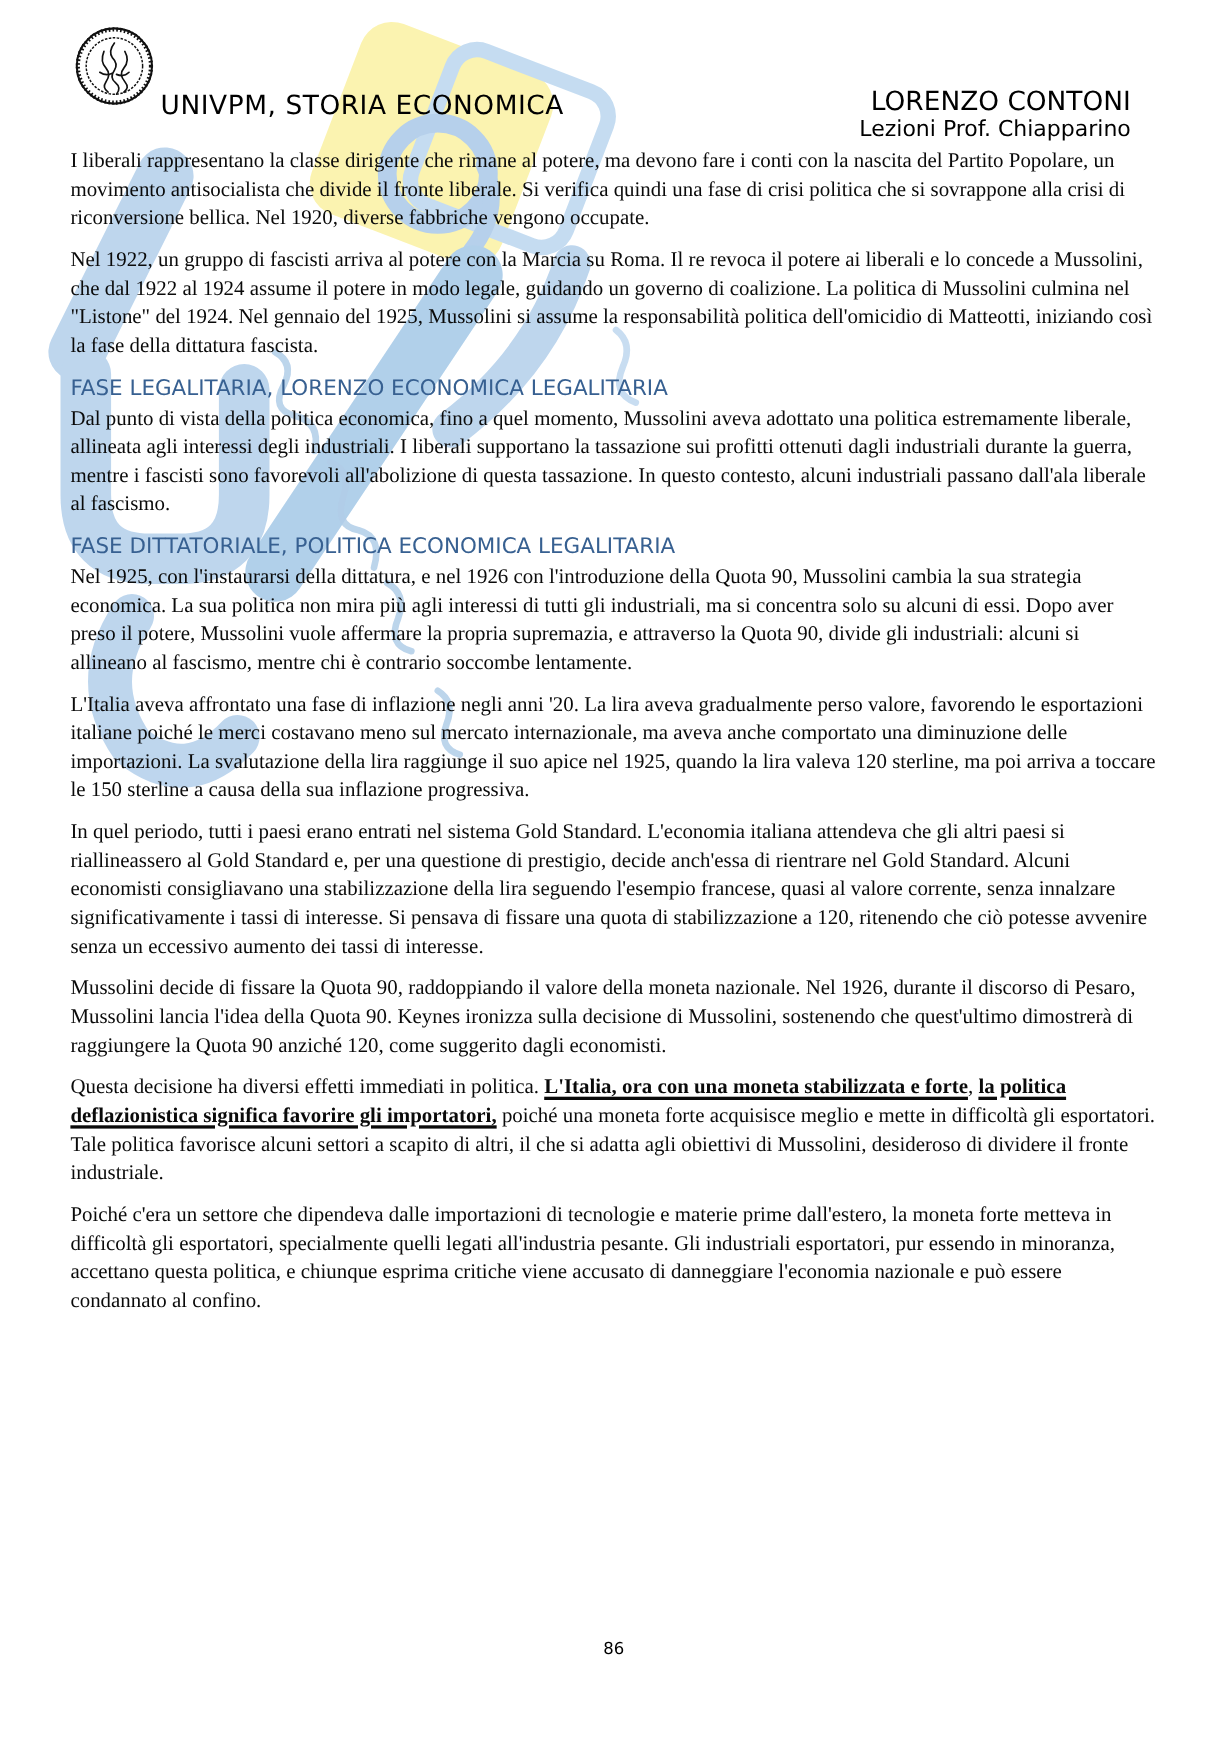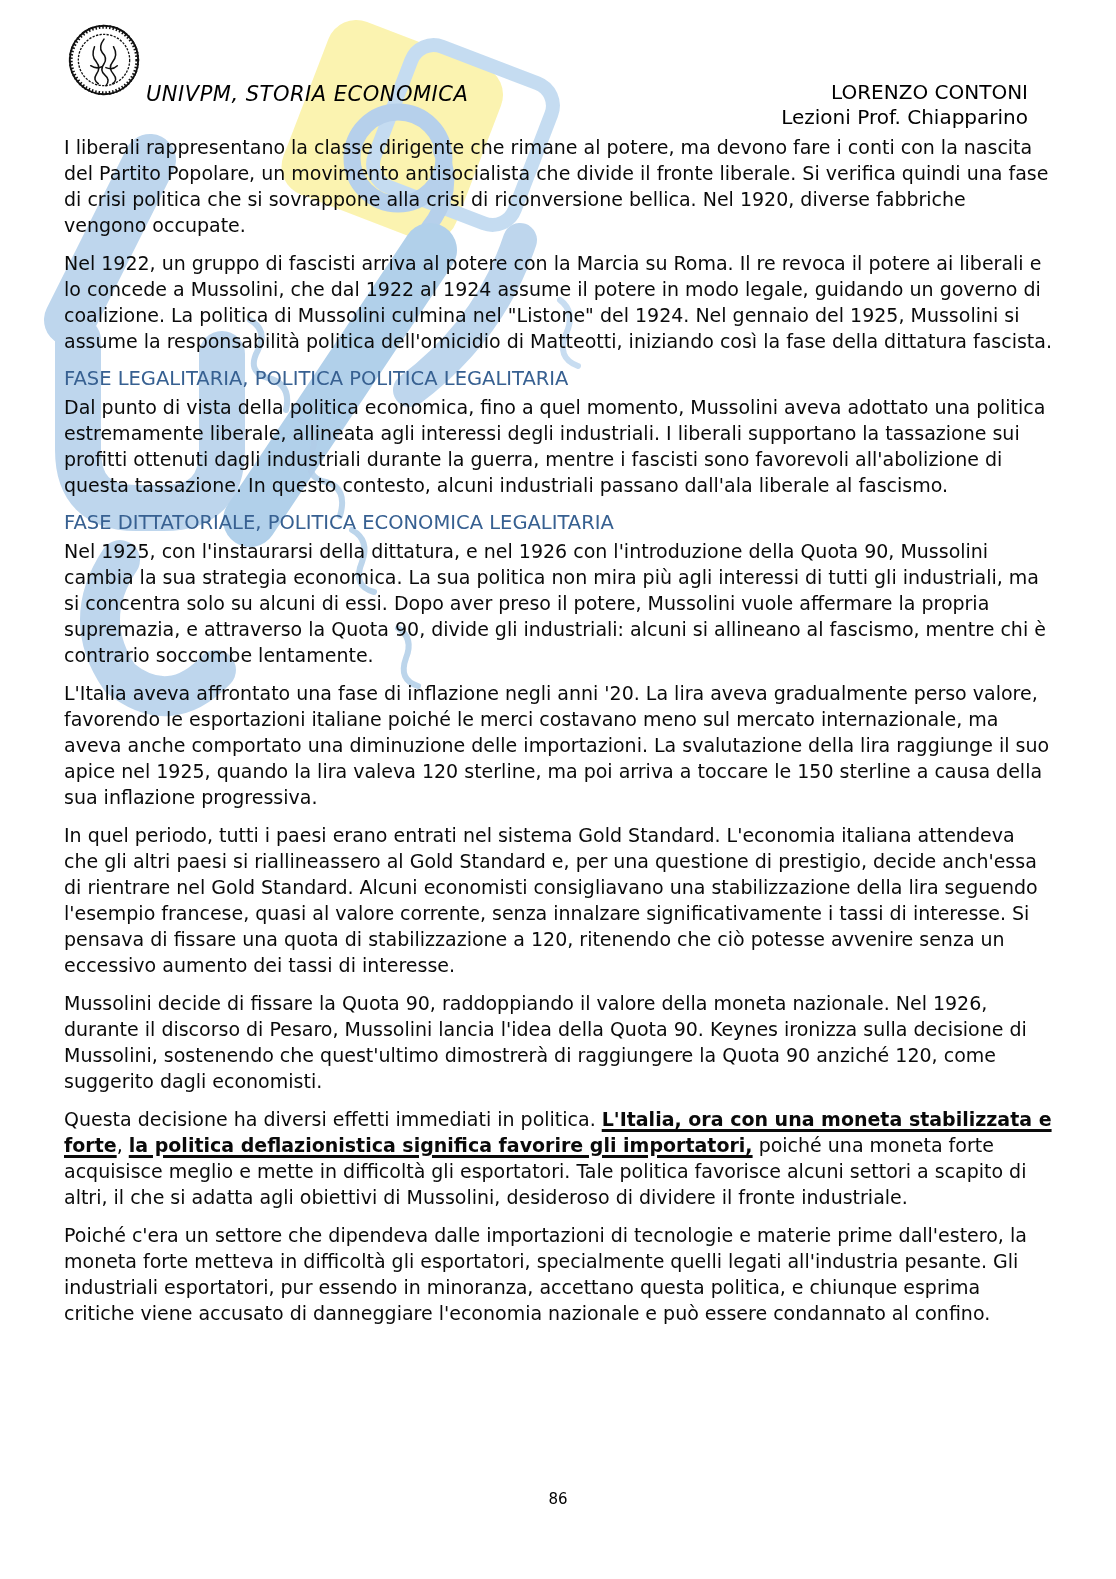--- a/index.html
+++ b/index.html
@@ -21,35 +21,35 @@
   }
   .doc-header{
     position:relative;
     height:112px;
   }
   .seal{
     position:absolute;left:2px;top:0px;width:76px;height:76px;
   }
   .course-title{
     position:absolute;left:82px;top:60px;
-    font-size:21px;letter-spacing:0.5px;color:#000;font-style:italic;
+    font-size:24px;letter-spacing:0.5px;color:#000;
   }
   .author-block{
     position:absolute;right:24px;top:58px;
     text-align:right;line-height:25px;
   }
-  .author-name{font-size:20px;color:#000;}
+  .author-name{font-size:24px;color:#000;}
   .author-sub{font-size:20px;color:#000;}
   .doc-body{
     width:990px;
     font-size:19px;
     line-height:26px;
     text-align:left;
   }
-  .doc-body p{margin:0 0 12px 0;}
+  .doc-body p{margin:0 0 12px 0;font-family:Liberation Serif, serif;}
   .doc-body h2{
     margin:12px 0 2px 0;
     font-size:19.5px;
     font-weight:normal;
     color:#376091;
     line-height:26px;
   }
   .run-bold{font-weight:bold;}
   .run-underline{text-decoration:underline;text-decoration-thickness:2.5px;text-underline-offset:3px;}
   .page-footer{
@@ -107,21 +107,21 @@
       <div class="course-title">UNIVPM, STORIA ECONOMICA</div>
       <div class="author-block">
         <div class="author-name">LORENZO CONTONI</div>
         <div class="author-sub">Lezioni Prof. Chiapparino</div>
       </div>
     </div>
 
     <div class="doc-body" id="doc-body">
         <p><span>I liberali rappresentano la classe dirigente che rimane al potere, ma devono fare i conti con la nascita del Partito Popolare, un movimento antisocialista che divide il fronte liberale. Si verifica quindi una fase di crisi politica che si sovrappone alla crisi di riconversione bellica. Nel 1920, diverse fabbriche vengono occupate.</span></p>
         <p><span>Nel 1922, un gruppo di fascisti arriva al potere con la Marcia su Roma. Il re revoca il potere ai liberali e lo concede a Mussolini, che dal 1922 al 1924 assume il potere in modo legale, guidando un governo di coalizione. La politica di Mussolini culmina nel "Listone" del 1924. Nel gennaio del 1925, Mussolini si assume la responsabilità politica dell'omicidio di Matteotti, iniziando così la fase della dittatura fascista.</span></p>
-        <h2><span>FASE LEGALITARIA, POLITICA POLITICA LEGALITARIA</span></h2>
+        <h2><span>FASE LEGALITARIA, LORENZO ECONOMICA LEGALITARIA</span></h2>
         <p><span>Dal punto di vista della politica economica, fino a quel momento, Mussolini aveva adottato una politica estremamente liberale, allineata agli interessi degli industriali. I liberali supportano la tassazione sui profitti ottenuti dagli industriali durante la guerra, mentre i fascisti sono favorevoli all'abolizione di questa tassazione. In questo contesto, alcuni industriali passano dall'ala liberale al fascismo.</span></p>
         <h2><span>FASE DITTATORIALE, POLITICA ECONOMICA LEGALITARIA</span></h2>
         <p><span>Nel 1925, con l'instaurarsi della dittatura, e nel 1926 con l'introduzione della Quota 90, Mussolini cambia la sua strategia economica. La sua politica non mira più agli interessi di tutti gli industriali, ma si concentra solo su alcuni di essi. Dopo aver preso il potere, Mussolini vuole affermare la propria supremazia, e attraverso la Quota 90, divide gli industriali: alcuni si allineano al fascismo, mentre chi è contrario soccombe lentamente.</span></p>
         <p><span>L'Italia aveva affrontato una fase di inflazione negli anni '20. La lira aveva gradualmente perso valore, favorendo le esportazioni italiane poiché le merci costavano meno sul mercato internazionale, ma aveva anche comportato una diminuzione delle importazioni. La svalutazione della lira raggiunge il suo apice nel 1925, quando la lira valeva 120 sterline, ma poi arriva a toccare le 150 sterline a causa della sua inflazione progressiva.</span></p>
         <p><span>In quel periodo, tutti i paesi erano entrati nel sistema Gold Standard. L'economia italiana attendeva che gli altri paesi si riallineassero al Gold Standard e, per una questione di prestigio, decide anch'essa di rientrare nel Gold Standard. Alcuni economisti consigliavano una stabilizzazione della lira seguendo l'esempio francese, quasi al valore corrente, senza innalzare significativamente i tassi di interesse. Si pensava di fissare una quota di stabilizzazione a 120, ritenendo che ciò potesse avvenire senza un eccessivo aumento dei tassi di interesse.</span></p>
         <p><span>Mussolini decide di fissare la Quota 90, raddoppiando il valore della moneta nazionale. Nel 1926, durante il discorso di Pesaro, Mussolini lancia l'idea della Quota 90. Keynes ironizza sulla decisione di Mussolini, sostenendo che quest'ultimo dimostrerà di raggiungere la Quota 90 anziché 120, come suggerito dagli economisti.</span></p>
         <p><span>Questa decisione ha diversi effetti immediati in politica. </span><span class="run-bold run-underline">L'Italia, ora con una moneta stabilizzata e forte</span><span>, </span><span class="run-bold run-underline">la politica deflazionistica significa favorire gli importatori,</span><span> poiché una moneta forte acquisisce meglio e mette in difficoltà gli esportatori. Tale politica favorisce alcuni settori a scapito di altri, il che si adatta agli obiettivi di Mussolini, desideroso di dividere il fronte industriale.</span></p>
         <p><span>Poiché c'era un settore che dipendeva dalle importazioni di tecnologie e materie prime dall'estero, la moneta forte metteva in difficoltà gli esportatori, specialmente quelli legati all'industria pesante. Gli industriali esportatori, pur essendo in minoranza, accettano questa politica, e chiunque esprima critiche viene accusato di danneggiare l'economia nazionale e può essere condannato al confino.</span></p>
       </div>
   </div>

